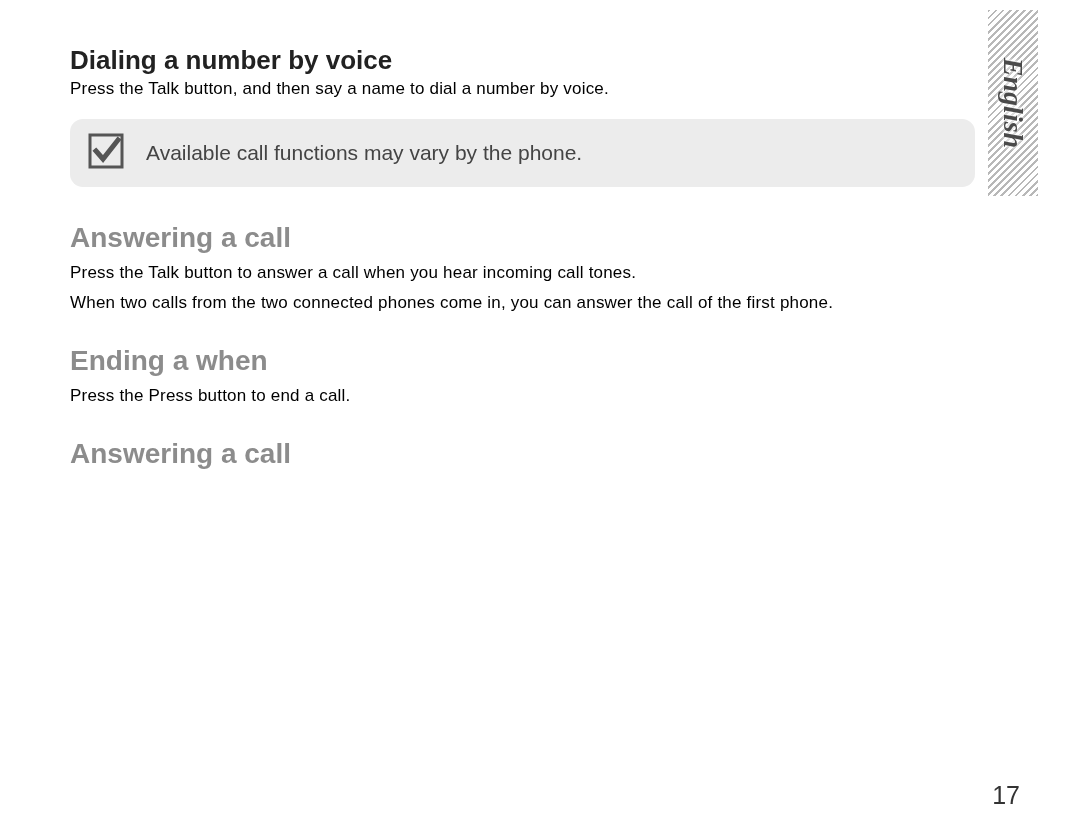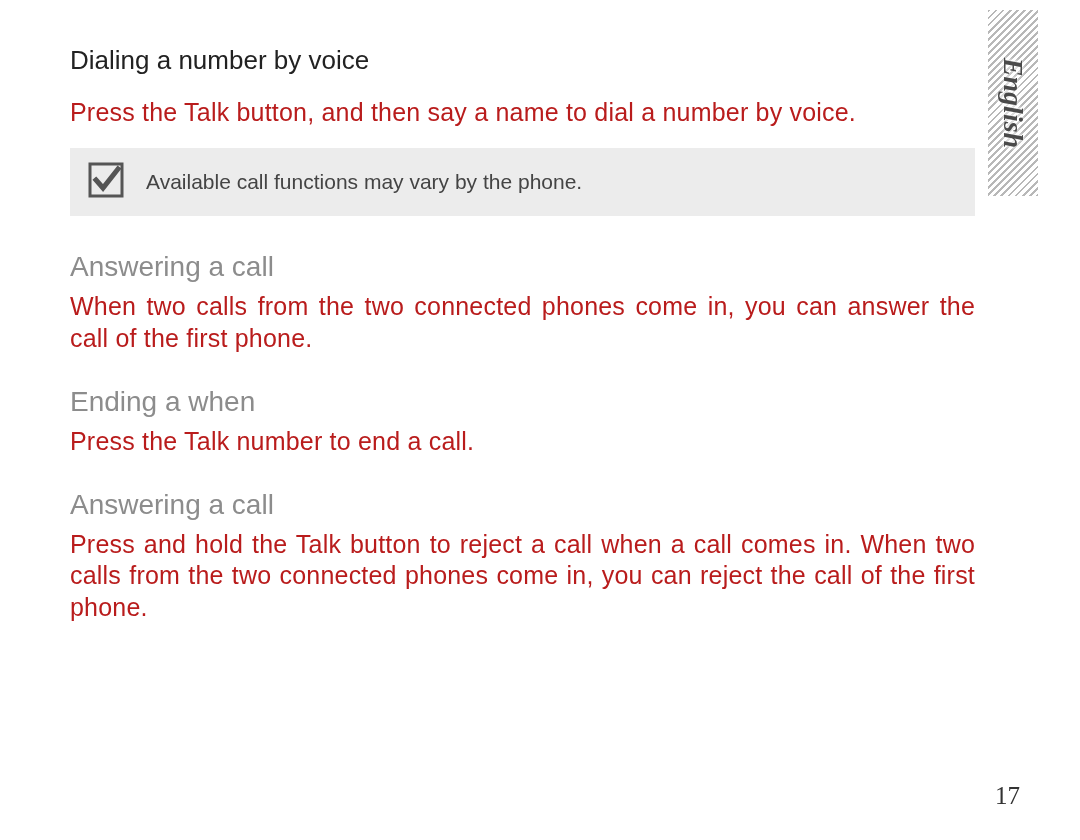--- a/index.html
+++ b/index.html
@@ -15,50 +15,51 @@
   }
   .page {
     box-sizing: border-box;
     padding: 45px 70px 30px 70px;
     width: 100%;
     height: 100%;
     position: relative;
   }
   .bold-heading {
     font-size: 26px;
-    font-weight: normal;
+    font-weight: bold;
     color: #222;
-    margin-bottom: 21px;
+    margin-bottom: 2px;
   }
   .body-text {
-    font-size: 25px;
-    color: #b91c1c;
+    font-size: 17px;
+    color: #000000;
     line-height: 1.25;
     letter-spacing: 0.2px;
     text-align: justify;
   }
   .note-box {
     background: #ececec;
     margin-top: 20px;
     margin-bottom: 35px;
     padding: 14px 18px 14px 18px;
     display: flex;
     align-items: center;
     gap: 22px;
+    border-radius: 13px;
   }
   .check-icon {
     flex: 0 0 auto;
   }
   .note-text {
     font-size: 21px;
     color: #444;
   }
   .section-heading {
     font-size: 28px;
-    font-weight: normal;
+    font-weight: bold;
     color: #8c8c8c;
     margin-top: 32px;
     margin-bottom: 8px;
   }
   .side-tab {
     position: absolute;
     top: 10px;
     right: 42px;
     width: 50px;
     height: 186px;
@@ -86,21 +87,20 @@
     text-shadow: 0 0 4px #fff, 0 0 4px #fff;
   }
   .page-number {
     position: absolute;
     bottom: 30px;
     left: 0;
     right: 60px;
     text-align: right;
     font-size: 25px;
     color: #333;
-    font-family: Liberation Serif, serif;
   }
   .content-col {
     width: 905px;
   }
 </style>
 </head>
 <body>
 
 <div class="page">
 
@@ -117,24 +117,24 @@
       <span class="check-icon">
         <svg width="36" height="36" viewBox="0 0 36 36">
           <rect x="2" y="2" width="32" height="32" fill="none" stroke="#555" stroke-width="3"></rect>
           <path d="M8 18 L15 26 L30 7" fill="none" stroke="#555" stroke-width="5" stroke-linecap="square"></path>
         </svg>
       </span>
       <span class="note-text">Available call functions may vary by the phone.</span>
     </div>
 
     <div class="section-heading">Answering a call</div>
+    <div class="body-text">Press the Talk button to answer a call when you hear incoming call tones.</div>
     <div class="body-text" style="margin-top:8px">When two calls from the two connected phones come in, you can answer the call of the first phone.</div>
 
     <div class="section-heading">Ending a when</div>
-    <div class="body-text">Press the Talk number to end a call.</div>
+    <div class="body-text">Press the Press button to end a call.</div>
 
     <div class="section-heading">Answering a call</div>
-    <div class="body-text">Press and hold the Talk button to reject a call when a call comes in. When two calls from the two connected phones come in, you can reject the call of the first phone.</div>
 
   </div>
 
   <div class="page-number">17</div>
 </div>
 
 </body></html>

